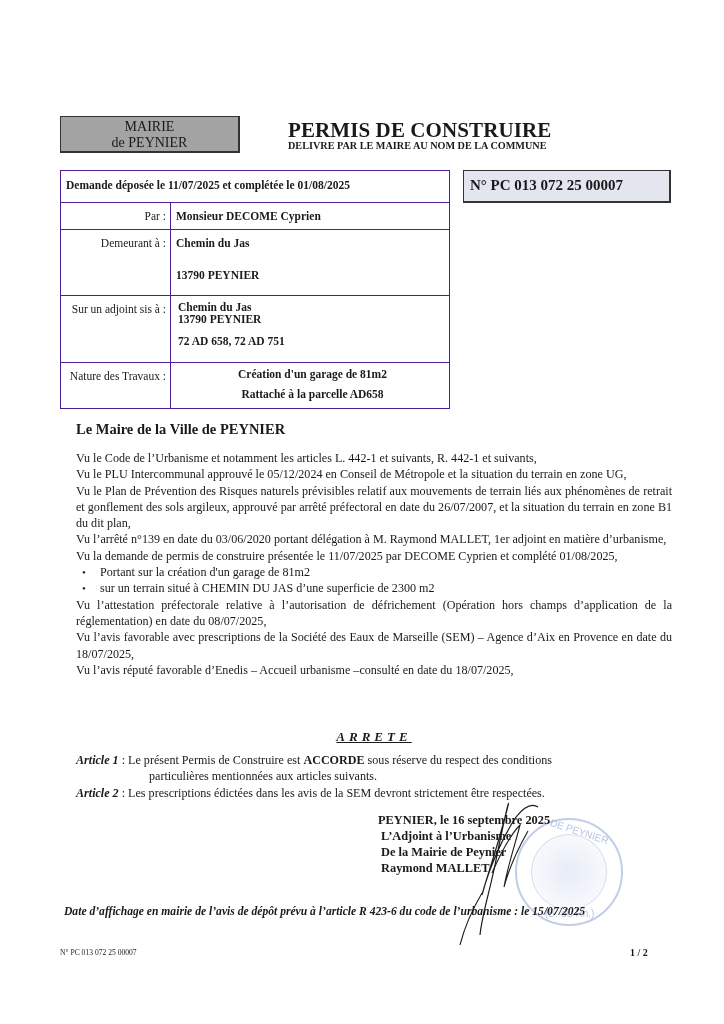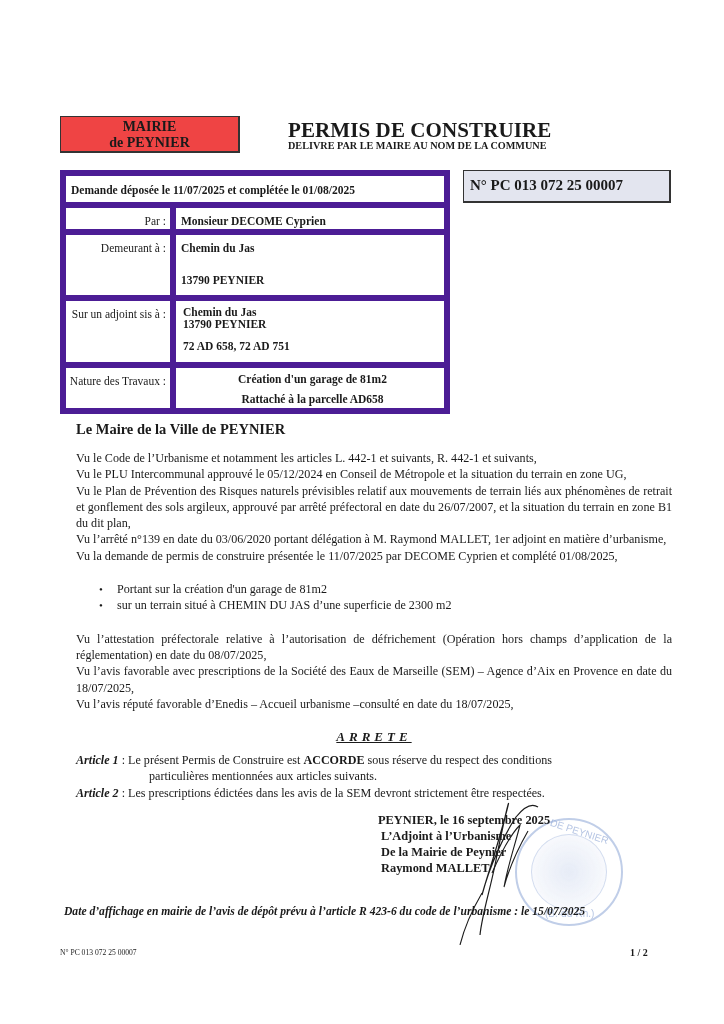--- a/index.html
+++ b/index.html
@@ -8,44 +8,44 @@
       position: relative;
       font-family: "Liberation Serif", "DejaVu Serif", serif;
       color: #1a1a1a;
       overflow: hidden;
     }
     .abs { position: absolute; }
 
     
     .mairie-box {
       left: 60px; top: 116px; width: 180px; height: 37px;
-      background: #ef4444;
+      background: #a3a3a3;
       border: 1.5px solid #333;
       border-right-width: 2.5px; border-bottom-width: 2.5px;
       text-align: center;
-      font-weight: bold; font-size: 14px; line-height: 16px;
+      font-weight: normal; font-size: 14px; line-height: 16px;
       padding-top: 2px;
     }
     .permis-title {
       left: 288px; top: 118px;
       font-weight: bold; font-size: 21px; letter-spacing: 0.1px;
     }
     .permis-sub {
       left: 288px; top: 140px;
       font-weight: bold; font-size: 10.2px;
     }
 
     
     .info-table {
       left: 60px; top: 170px; width: 390px;
       border-collapse: collapse;
       font-size: 11.5px;
     }
     .info-table td {
-      border: 6px solid #4c1d95;
+      border: 1px solid #4c1d95;
       vertical-align: top;
     }
     .info-table .head-cell {
       font-weight: bold; padding: 8px 6px 6px 5px; height: 32px;
     }
     .info-table .lbl {
       width: 110px; text-align: right; padding: 7px 4px 0 0;
       font-weight: normal;
     }
     .info-table .val { font-weight: bold; padding: 7px 0 0 5px; }
@@ -73,21 +73,21 @@
     .maire-heading {
       left: 76px; top: 421px;
       font-weight: bold; font-size: 14.5px;
     }
     .vu-block {
       left: 76px; top: 450px; width: 596px;
       font-size: 12.1px; line-height: 16.3px;
       text-align: justify;
     }
     .vu-block p { margin: 0; }
-    .vu-block ul { list-style: none; margin: 17px; padding: 0; }
+    .vu-block ul { list-style: none; margin: 0; padding: 0; }
     .vu-block li { position: relative; padding-left: 24px; }
     .vu-block li::before {
       content: "\2022"; position: absolute; left: 6px; top: 0; font-size: 11px;
     }
 
     .arrete-heading {
       left: 0; width: 720px; top: 729px; text-align: center;
       font-weight: bold; font-style: italic; font-size: 13px;
       letter-spacing: 4px; text-decoration: underline;
       padding-left: 28px;

